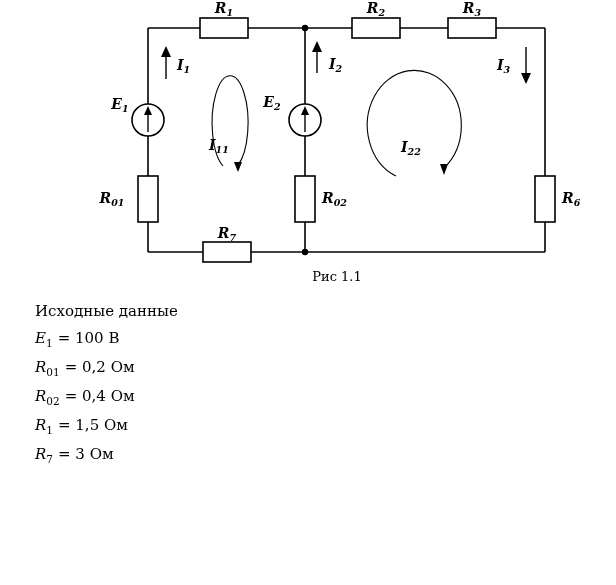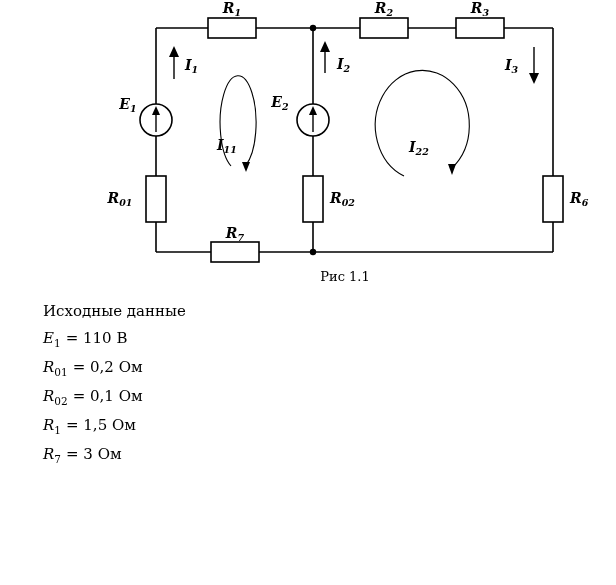--- a/index.html
+++ b/index.html
@@ -9,21 +9,20 @@
     width: 616px;
     height: 585px;
     font-family: "DejaVu Serif", serif;
     color: #000;
   }
   #page {
     position: relative;
     width: 588px;
     height: 585px;
     overflow: hidden;
-    margin-left: 8px;
   }
   svg { display: block; }
   .clabel {
     font-family: "DejaVu Serif", serif;
     font-weight: bold;
     font-style: italic;
     font-size: 14px;
     fill: #000;
   }
   tspan.sub { font-size: 9.5px; }
@@ -124,20 +123,20 @@
     <text class="clabel" x="497" y="70"><tspan>I</tspan><tspan class="sub" dy="3">3</tspan></text>
     <text class="clabel" x="209" y="150"><tspan>I</tspan><tspan class="sub" dy="3">11</tspan></text>
     <text class="clabel" x="401" y="152"><tspan>I</tspan><tspan class="sub" dy="3">22</tspan></text>
 
     <text class="caption" x="337" y="281" text-anchor="middle">Рис 1.1</text>
   </svg>
 
   <div class="text-block">
     <div class="heading">Исходные данные</div>
 
-    <div class="data-row"><span class="sym"><span>E</span><sub>1</sub></span><span class="rest">= 110 В</span></div>
+    <div class="data-row"><span class="sym"><span>E</span><sub>1</sub></span><span class="rest">= 100 В</span></div>
     <div class="data-row"><span class="sym"><span>R</span><sub>01</sub></span><span class="rest">= 0,2 Ом</span></div>
-    <div class="data-row"><span class="sym"><span>R</span><sub>02</sub></span><span class="rest">= 0,1 Ом</span></div>
+    <div class="data-row"><span class="sym"><span>R</span><sub>02</sub></span><span class="rest">= 0,4 Ом</span></div>
     <div class="data-row"><span class="sym"><span>R</span><sub>1</sub></span><span class="rest">= 1,5 Ом</span></div>
     <div class="data-row"><span class="sym"><span>R</span><sub>7</sub></span><span class="rest">= 3 Ом</span></div>
   </div>
 
 </div>
 
 </body></html>

